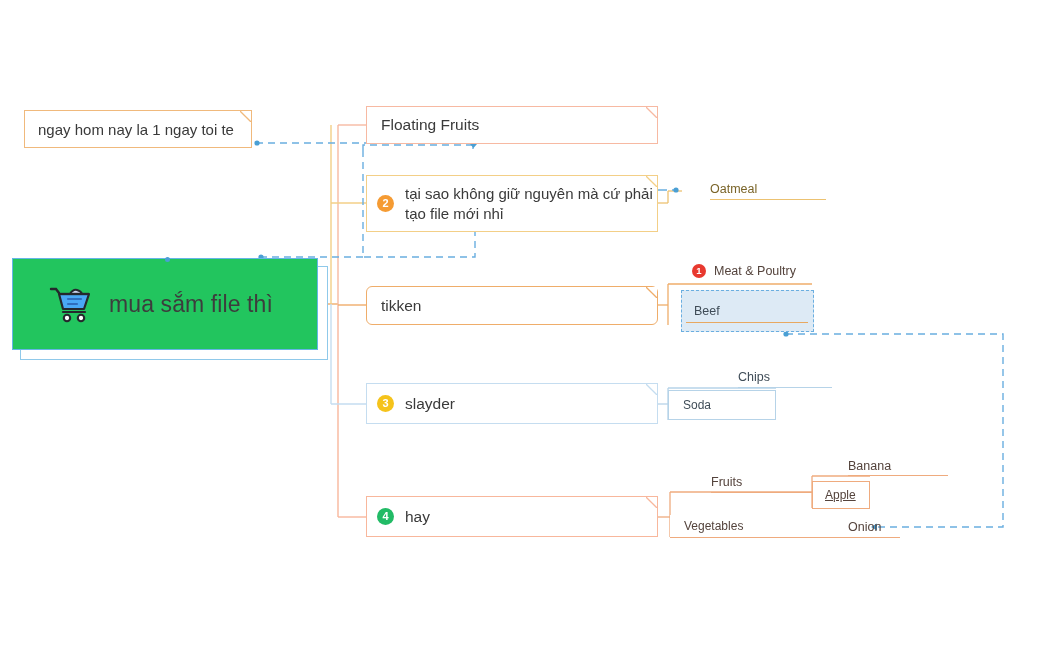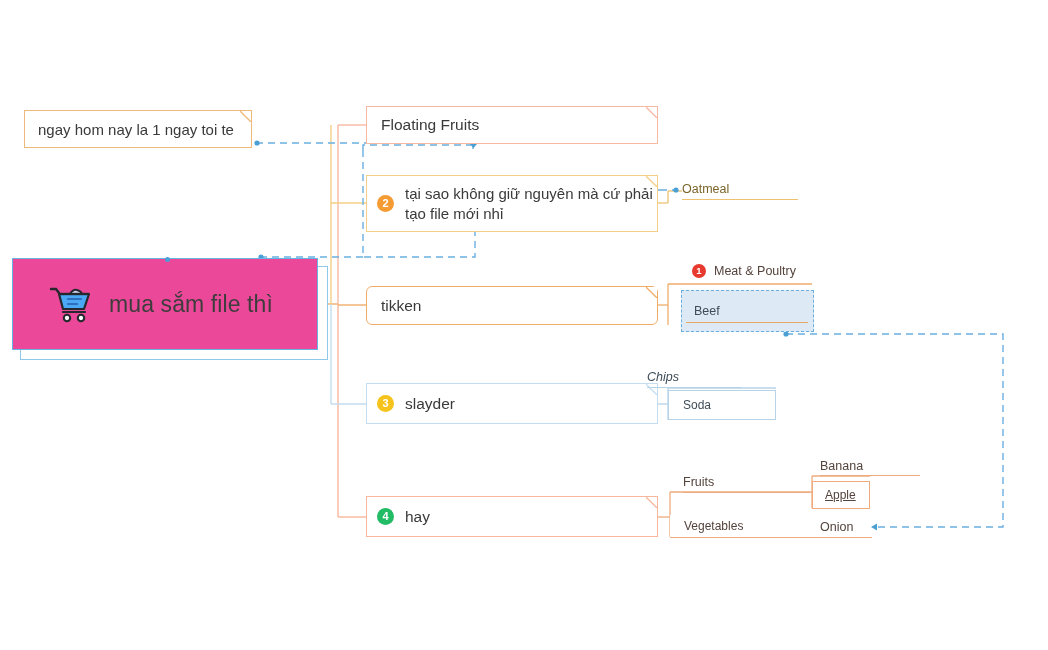--- a/index.html
+++ b/index.html
@@ -46,21 +46,21 @@
     pointer-events: none;
   }
 
   
   .central {
     left: 12px;
     top: 258px;
     width: 306px;
     height: 92px;
     border: 1.6px solid #64b5e6;
-    background: #ec4899;
+    background: #22c55e;
     padding-left: 36px;
     z-index: 6;
   }
   .central-shadow {
     position: absolute;
     left: 20px;
     top: 266px;
     width: 306px;
     height: 92px;
     border: 1.6px solid #8fc9ea;
@@ -153,20 +153,21 @@
   .sub {
     position: absolute;
     box-sizing: border-box;
     display: flex;
     align-items: center;
     font-size: 12.5px;
     color: #54433c;
     white-space: nowrap;
     background: transparent;
     z-index: 4;
+    margin-left: 28px;
   }
   .sub.u-amber  { border-bottom: 1.3px solid #ecc271; color: #7a6428; }
   .sub.u-orange { border-bottom: 1.3px solid #efab7e; }
   .sub.u-blue   { border-bottom: 1.3px solid #b6d3e8; color: #3f4c57; }
 
   
   .subbox {
     position: absolute;
     box-sizing: border-box;
     display: flex;
@@ -346,21 +347,21 @@
 
   <div class="node topic t-slayder">
     <span class="badge b-yellow">3</span>
     <span class="topic-text">slayder</span>
     <svg class="corner" viewBox="0 0 11 11" xmlns="http://www.w3.org/2000/svg">
       <path d="M0 0 L11 11 L11 0 Z" fill="#ffffff"></path>
       <path d="M0 0 L11 11" stroke="#c5ddf0" stroke-width="1.3" fill="none"></path>
     </svg>
   </div>
 
-  <div class="sub u-blue" style="left:647px; top:366px; width:94px; height:22px;font-style:italic;">
+  <div class="sub u-blue" style="left:710px; top:366px; width:94px; height:22px;">
     <span>Chips</span>
   </div>
 
   <div class="subbox bx-blue" style="left:668px; top:390px; width:108px; height:30px; padding-left:14px;">
     <span>Soda</span>
   </div>
 
   <div class="node topic t-hay">
     <span class="badge b-green">4</span>
     <span class="topic-text">hay</span>

